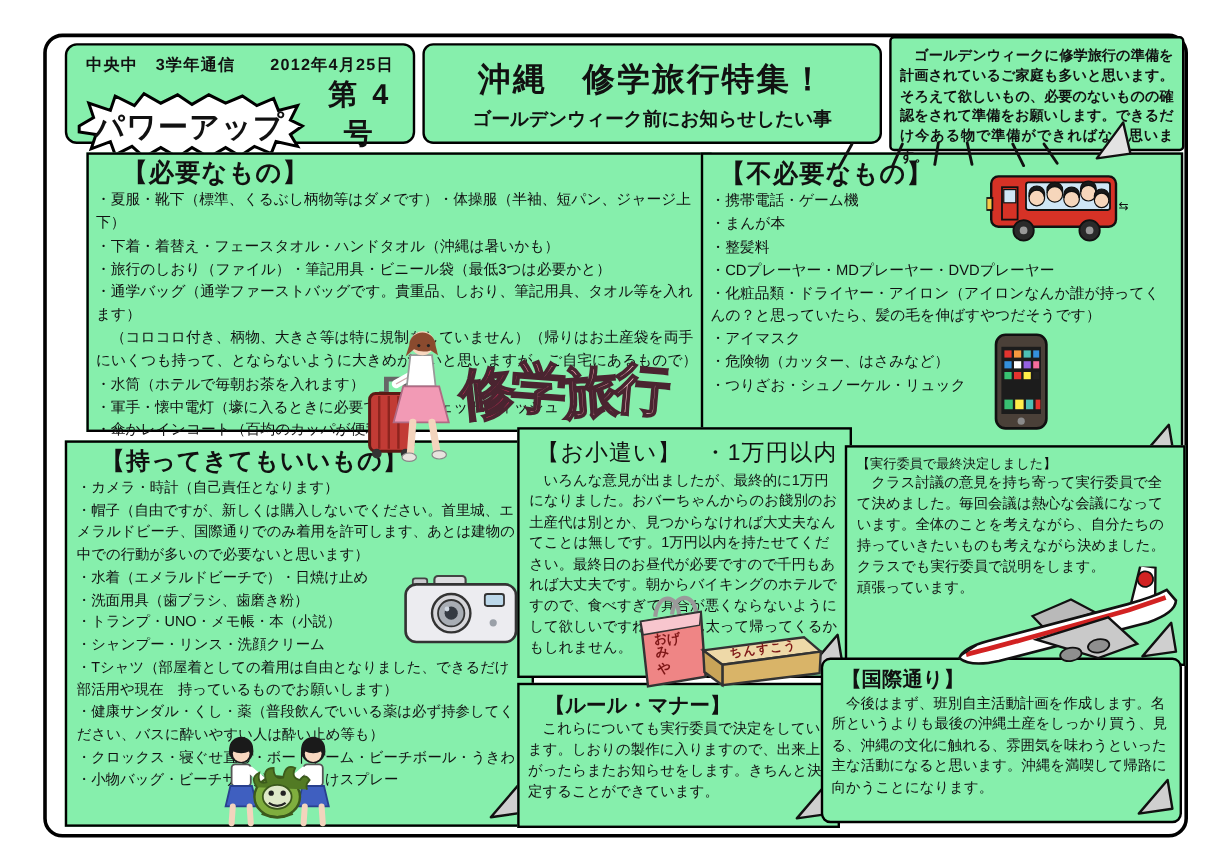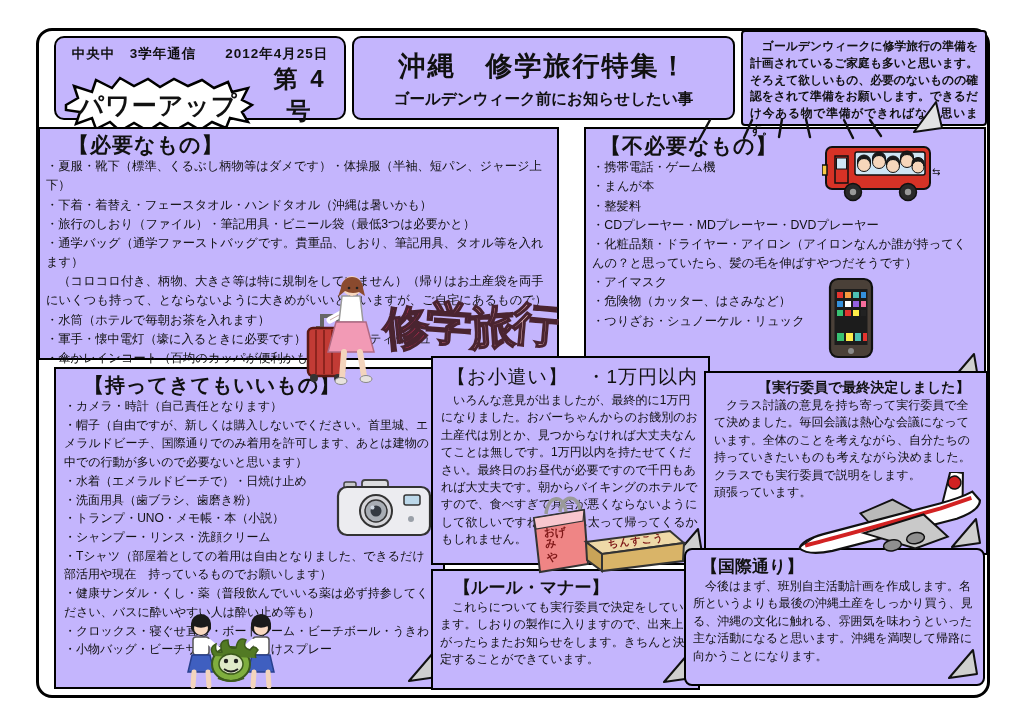--- a/index.html
+++ b/index.html
@@ -1,21 +1,21 @@
 <!DOCTYPE html>
 <html><head>
 <meta charset="utf-8">
 <style>
   html,body{margin:0;padding:0;background:#fff;}
   .page{position:relative;width:1024px;height:723px;background:#fff;overflow:hidden;
         font-family:"Liberation Sans","DejaVu Sans",sans-serif;color:#111;}
   .abs{position:absolute;}
   .outer{position:absolute;left:36px;top:28px;width:948px;height:664px;
          border:3px solid #000;border-radius:16px;background:#fff;}
-  .box{position:absolute;background:#c4b5fd;border:2.5px solid #000;box-sizing:border-box;z-index:1;}
+  .box{position:absolute;background:#86efac;border:2.5px solid #000;box-sizing:border-box;z-index:1;}
   .z2{z-index:2;} .z3{z-index:3;} .art{z-index:6;}
   .sec-title{font-weight:bold;font-size:21px;line-height:1.2;letter-spacing:1px;}
   .li{font-size:12.3px;line-height:1.56;font-weight:500;}
   .body-txt{font-size:12px;line-height:1.45;font-weight:500;}
   
   .hline{font-size:13.5px;font-weight:bold;text-align:center;margin-top:7px;letter-spacing:1px;}
   .hrow{display:flex;align-items:center;}
   .burst-wrap{position:relative;width:196px;height:58px;margin-left:4px;}
   .burst-wrap svg{position:absolute;left:0;top:0;}
   .burst-txt{position:absolute;left:0;top:0;width:100%;height:100%;display:flex;
@@ -83,21 +83,21 @@
       <line x1="88" y1="1" x2="85" y2="19"></line>
         <line x1="112" y1="1" x2="116" y2="19"></line>
       <line x1="150" y1="2" x2="159" y2="20"></line>
         <line x1="176" y1="2" x2="187" y2="18"></line>
     </g>
   </svg>
   <svg class="abs" style="left:912px;top:100px;z-index:4;" width="36" height="36" viewBox="0 0 36 36">
     <polygon points="2,32 24,2 30,28" fill="#e3e3e3" stroke="#111" stroke-width="2" stroke-linejoin="round"></polygon>
   </svg>
 
-  <div class="box" style="left:38px;top:127px;width:521px;height:233px;padding:3px 6px;">
+  <div class="box" style="left:72px;top:127px;width:521px;height:233px;padding:3px 6px;">
     <div class="sec-title" style="padding-left:22px;">【必要なもの】</div>
     <div class="li">・夏服・靴下（標準、くるぶし柄物等はダメです）・体操服（半袖、短パン、ジャージ上下）</div>
     <div class="li">・下着・着替え・フェースタオル・ハンドタオル（沖縄は暑いかも）</div>
     <div class="li">・旅行のしおり（ファイル）・筆記用具・ビニール袋（最低3つは必要かと）</div>
     <div class="li">・通学バッグ（通学ファーストバッグです。貴重品、しおり、筆記用具、タオル等を入れます）</div>
     <div class="li">　（コロコロ付き、柄物、大きさ等は特に規制をしていません）（帰りはお土産袋を両手にいくつも持って、とならないように大きめがいいと思いますが、ご自宅にあるもので）</div>
     <div class="li">・水筒（ホテルで毎朝お茶を入れます）</div>
     <div class="li">・軍手・懐中電灯（壕に入るときに必要です）・ウェットティッシュ</div>
     <div class="li">・傘かレインコート（百均のカッパが便利かも）</div>
   </div>
@@ -188,21 +188,21 @@
     <div class="li" style="font-size:12px;">・Tシャツ（部屋着としての着用は自由となりました、できるだけ部活用や現在　持っているものでお願いします）</div>
     <div class="li" style="font-size:12px;">・健康サンダル・くし・薬（普段飲んでいいる薬は必ず持参してください、バスに酔いやすい人は酔い止め等も）</div>
     <div class="li" style="font-size:12px;">・クロックス・寝ぐせ直し・ボードゲーム・ビーチボール・うきわ</div>
     <div class="li" style="font-size:12px;">・小物バッグ・ビーチサンダル・虫よけスプレー</div>
     <svg class="curl" viewBox="0 0 36 36">
       <polygon points="4,32 28,4 32,28" fill="#cfcfcf" stroke="#111" stroke-width="2" stroke-linejoin="round"></polygon>
     </svg>
   </div>
 
   <div class="box z2" style="left:704px;top:371px;width:284px;height:184px;padding:6px 8px;">
-    <div style="font-size:14px;font-weight:bold;margin-left:44px;">【実行委員で最終決定しました】</div>
+    <div style="font-size:11px;font-weight:normal;">【実行委員で最終決定しました】</div>
     <div class="body-txt">　クラス討議の意見を持ち寄って実行委員で全て決めました。毎回会議は熱心な会議になっています。全体のことを考えながら、自分たちの持っていきたいものも考えながら決めました。</div>
     <div class="body-txt">クラスでも実行委員で説明をします。</div>
     <div class="body-txt">頑張っています。</div>
     <svg class="curl" viewBox="0 0 36 36">
       <polygon points="4,32 28,4 32,28" fill="#cfcfcf" stroke="#111" stroke-width="2" stroke-linejoin="round"></polygon>
     </svg>
   </div>
 
   <div class="box" style="left:431px;top:569px;width:269px;height:121px;padding:5px 7px;">
     <div style="font-size:17px;font-weight:bold;padding-left:14px;">【ルール・マナー】</div>

